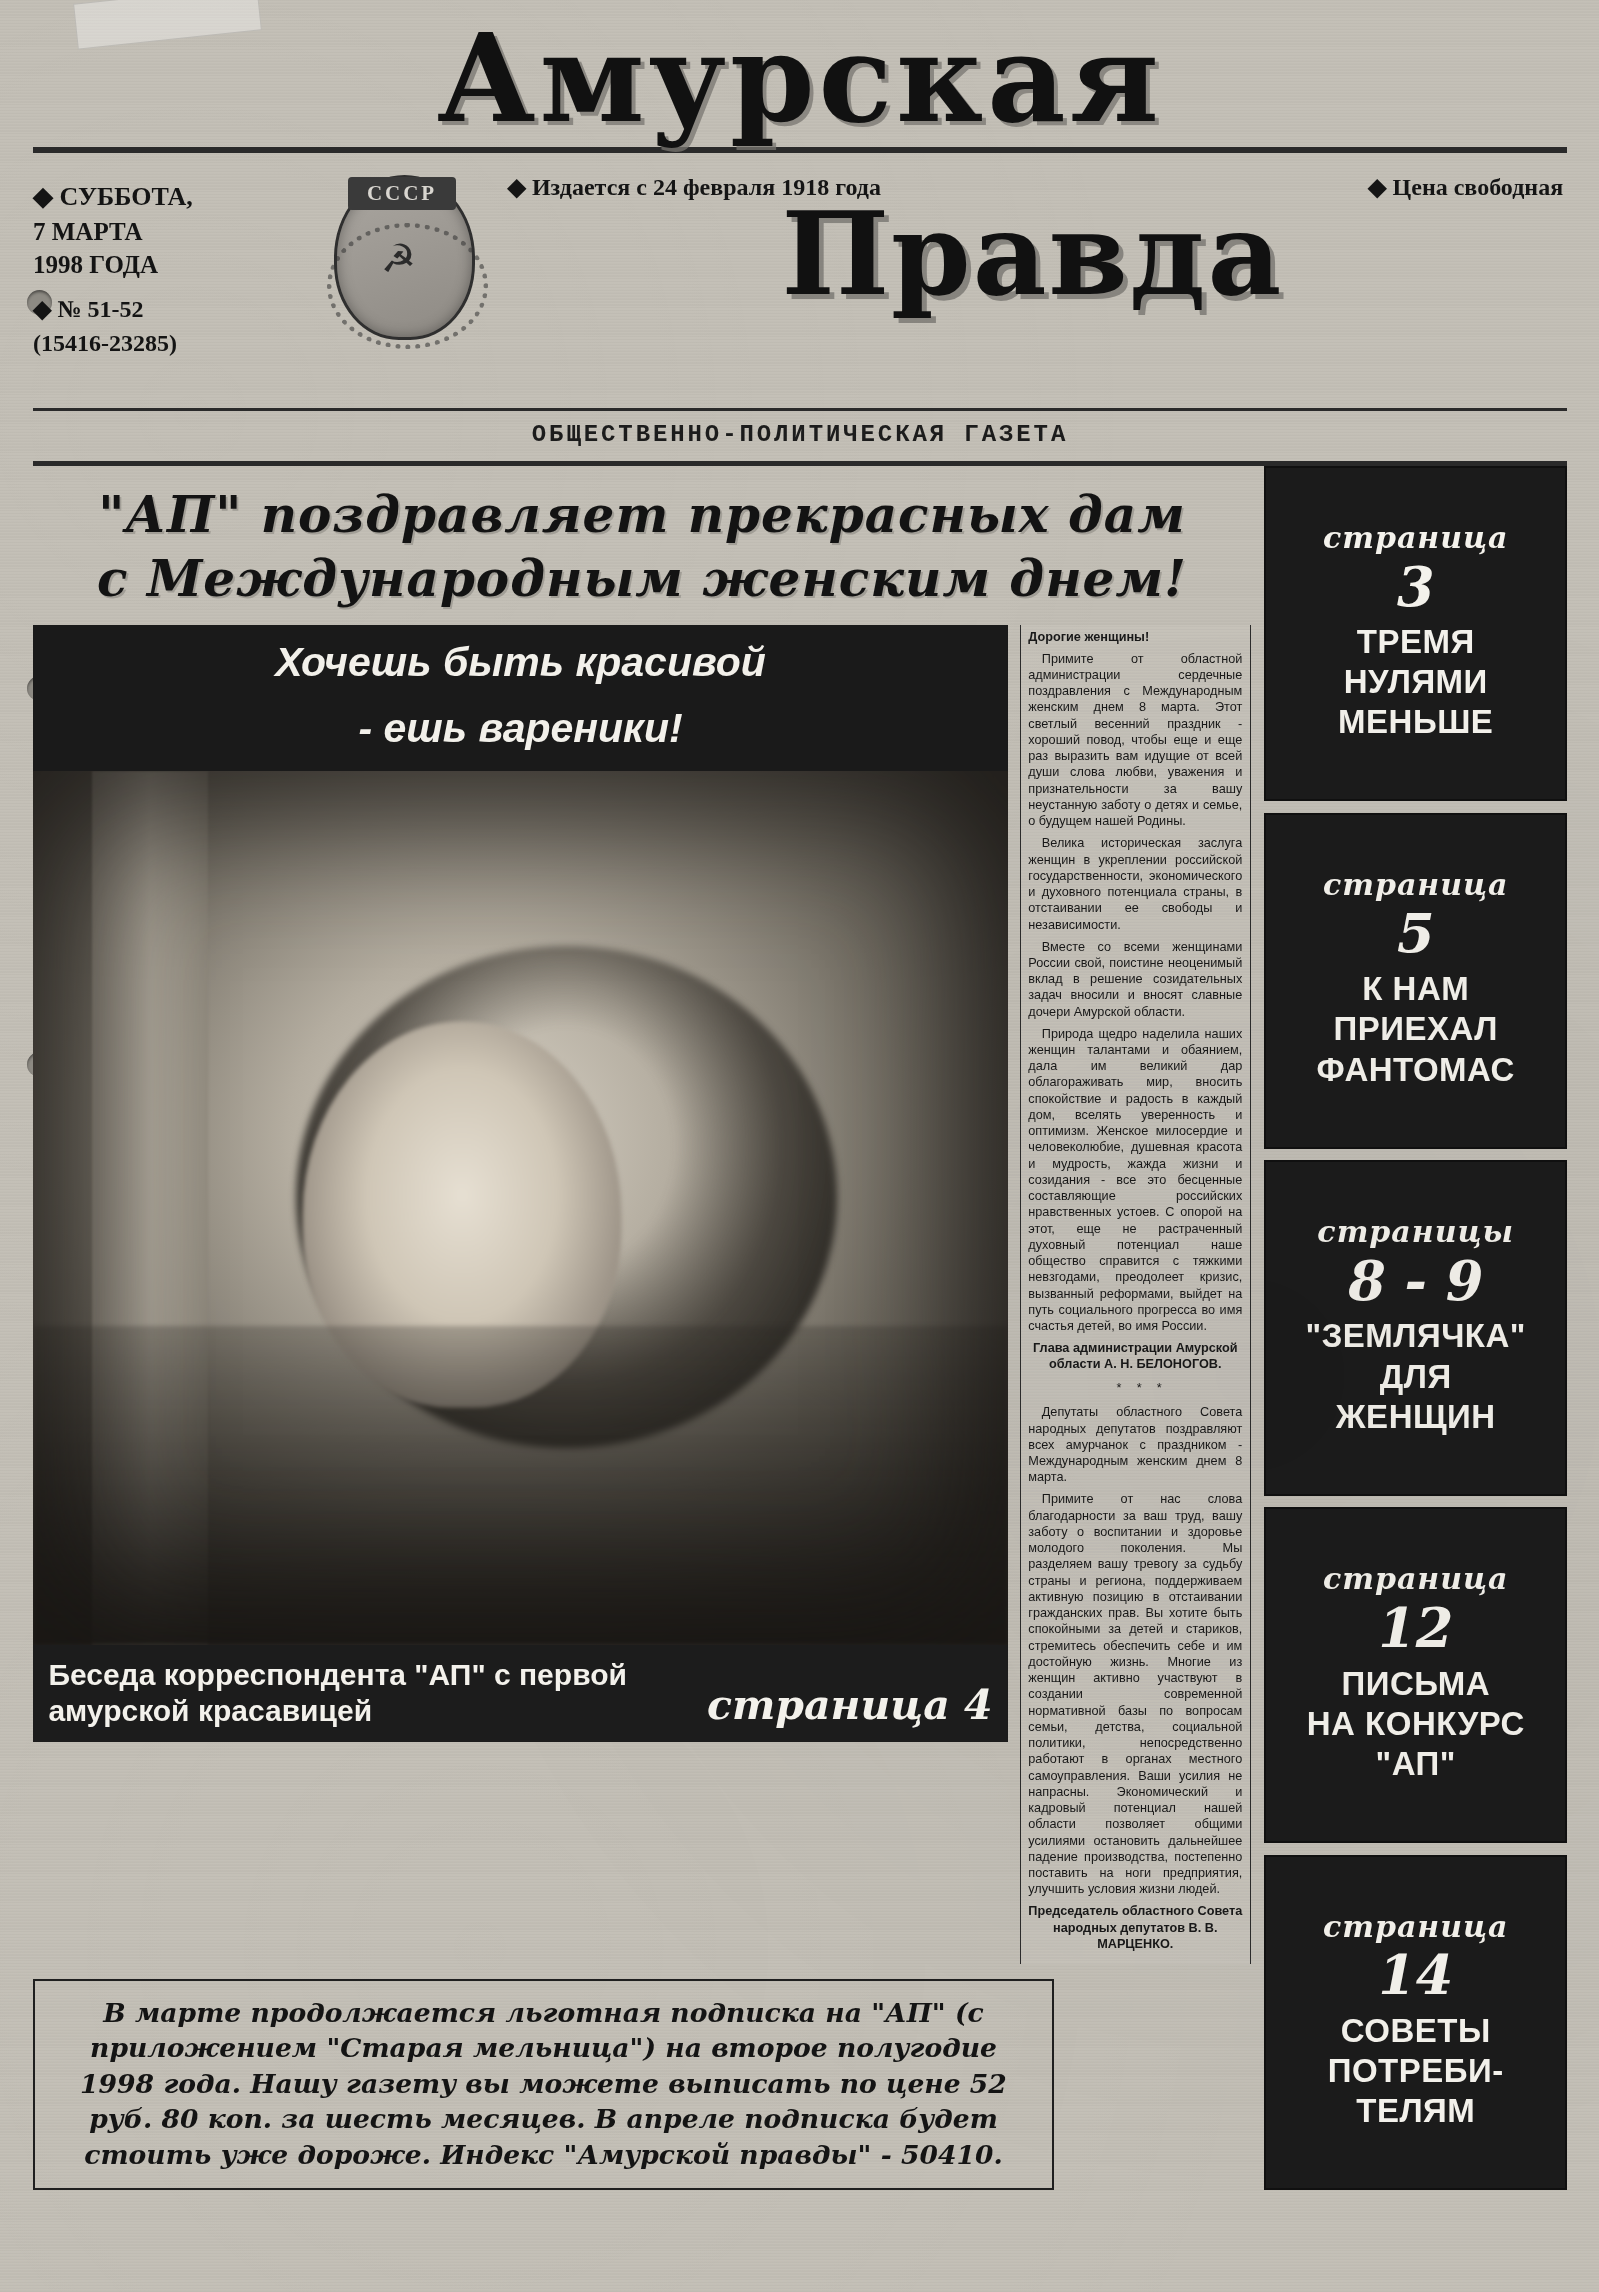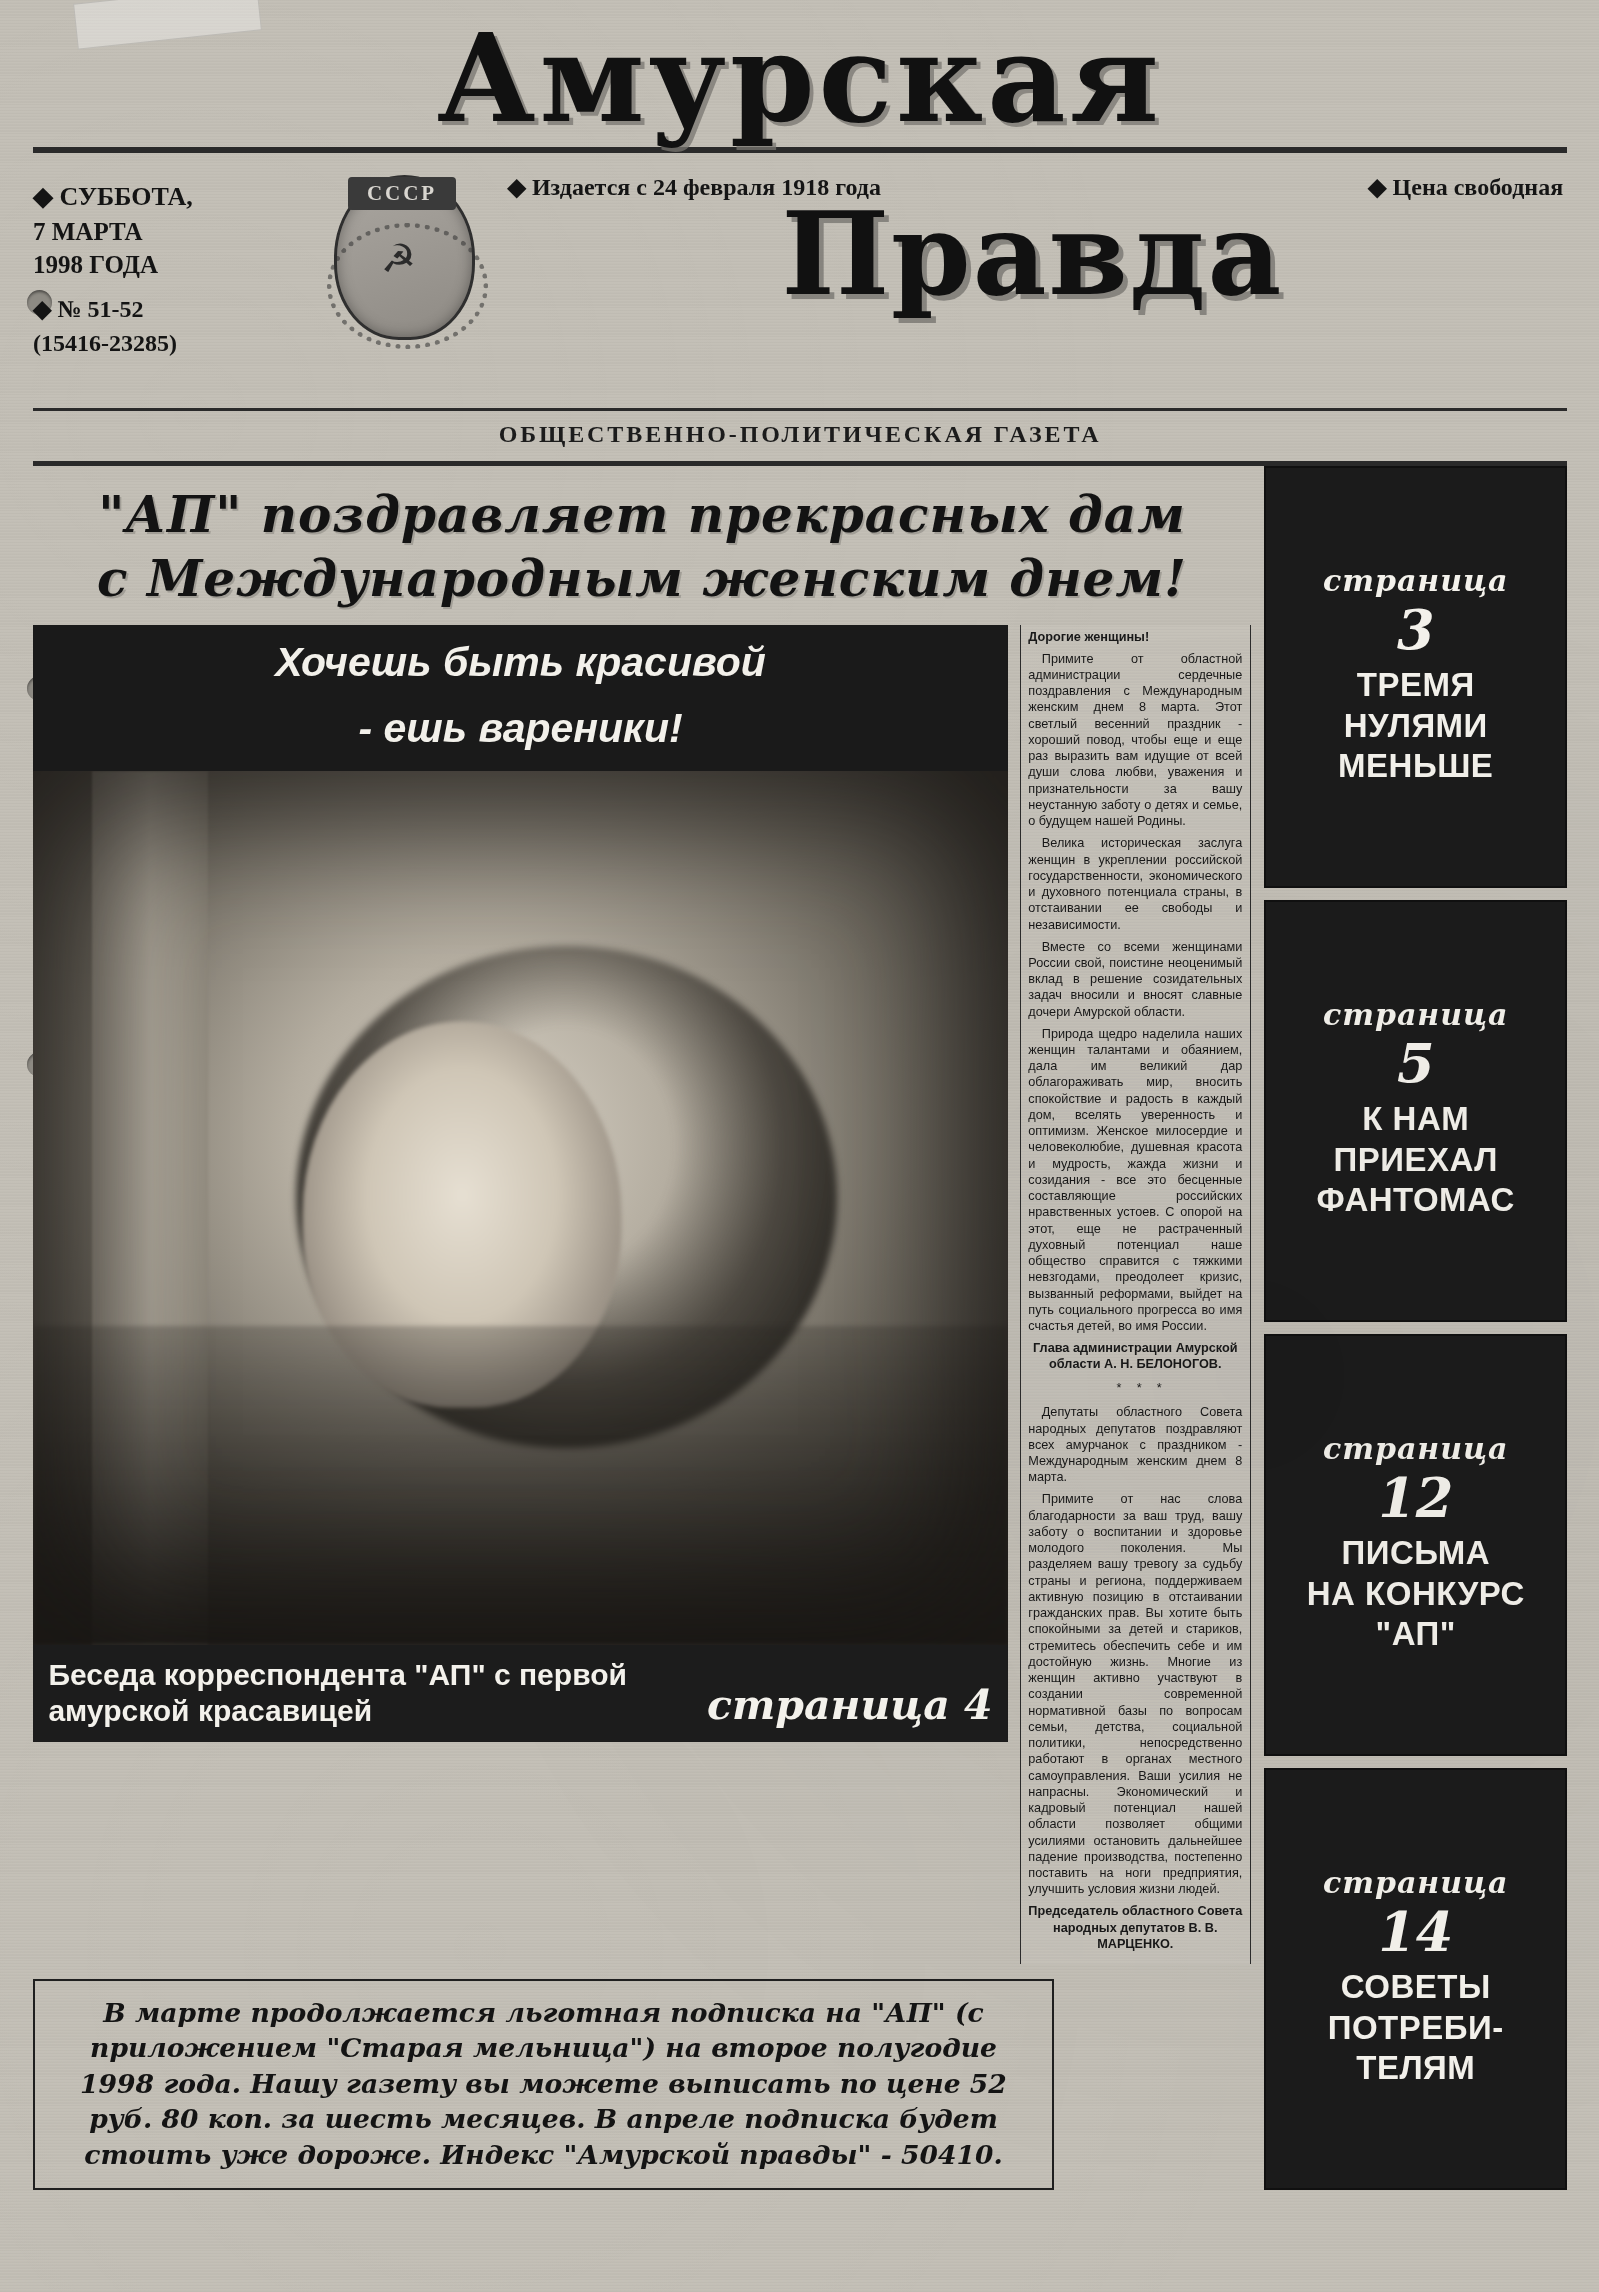--- a/index.html
+++ b/index.html
@@ -103,21 +103,21 @@
   }
   .mast-word{
     text-align:center;
     font-family:"DejaVu Serif", serif;
     font-weight:bold;font-size:114px;letter-spacing:1.9px;line-height:1;
     color:#111;
     text-shadow:4.8px 4.8px 0 rgba(120,118,112,.8);
     margin-top:-3.9px;
   }
   .subtitle{
-    text-align:center;font-family:Liberation Serif, serif;font-weight:bold;
+    text-align:center;font-family:Liberation Mono, monospace;font-weight:bold;
     letter-spacing:2.9px;font-size:24px;color:#1c1c1c;padding:9.7px 0 7.7px;
   }
 
   
   .body-wrap{display:flex;padding:0 33px 17.4px 33px;gap:13.5px;}
   .left-col{flex:1;position:relative;}
   .right-col{width:308px;display:flex;flex-direction:column;gap:11.6px;}
 
   .script-head{
     font-family:"DejaVu Serif", serif;
@@ -334,20 +334,27 @@
       </div>
 
       <div class="rail-item">
         <div class="word">страница</div>
         <div class="num">5</div>
         <div class="line">К НАМ</div>
         <div class="line">ПРИЕХАЛ</div>
         <div class="line">ФАНТОМАС</div>
       </div>
 
+      <div class="rail-item">
+        <div class="word">страницы</div>
+        <div class="num">8 - 9</div>
+        <div class="line">"ЗЕМЛЯЧКА"</div>
+        <div class="line">ДЛЯ</div>
+        <div class="line">ЖЕНЩИН</div>
+      </div>
 
       <div class="rail-item">
         <div class="word">страница</div>
         <div class="num">12</div>
         <div class="line">ПИСЬМА</div>
         <div class="line">НА КОНКУРС</div>
         <div class="line">"АП"</div>
       </div>
 
       <div class="rail-item">

